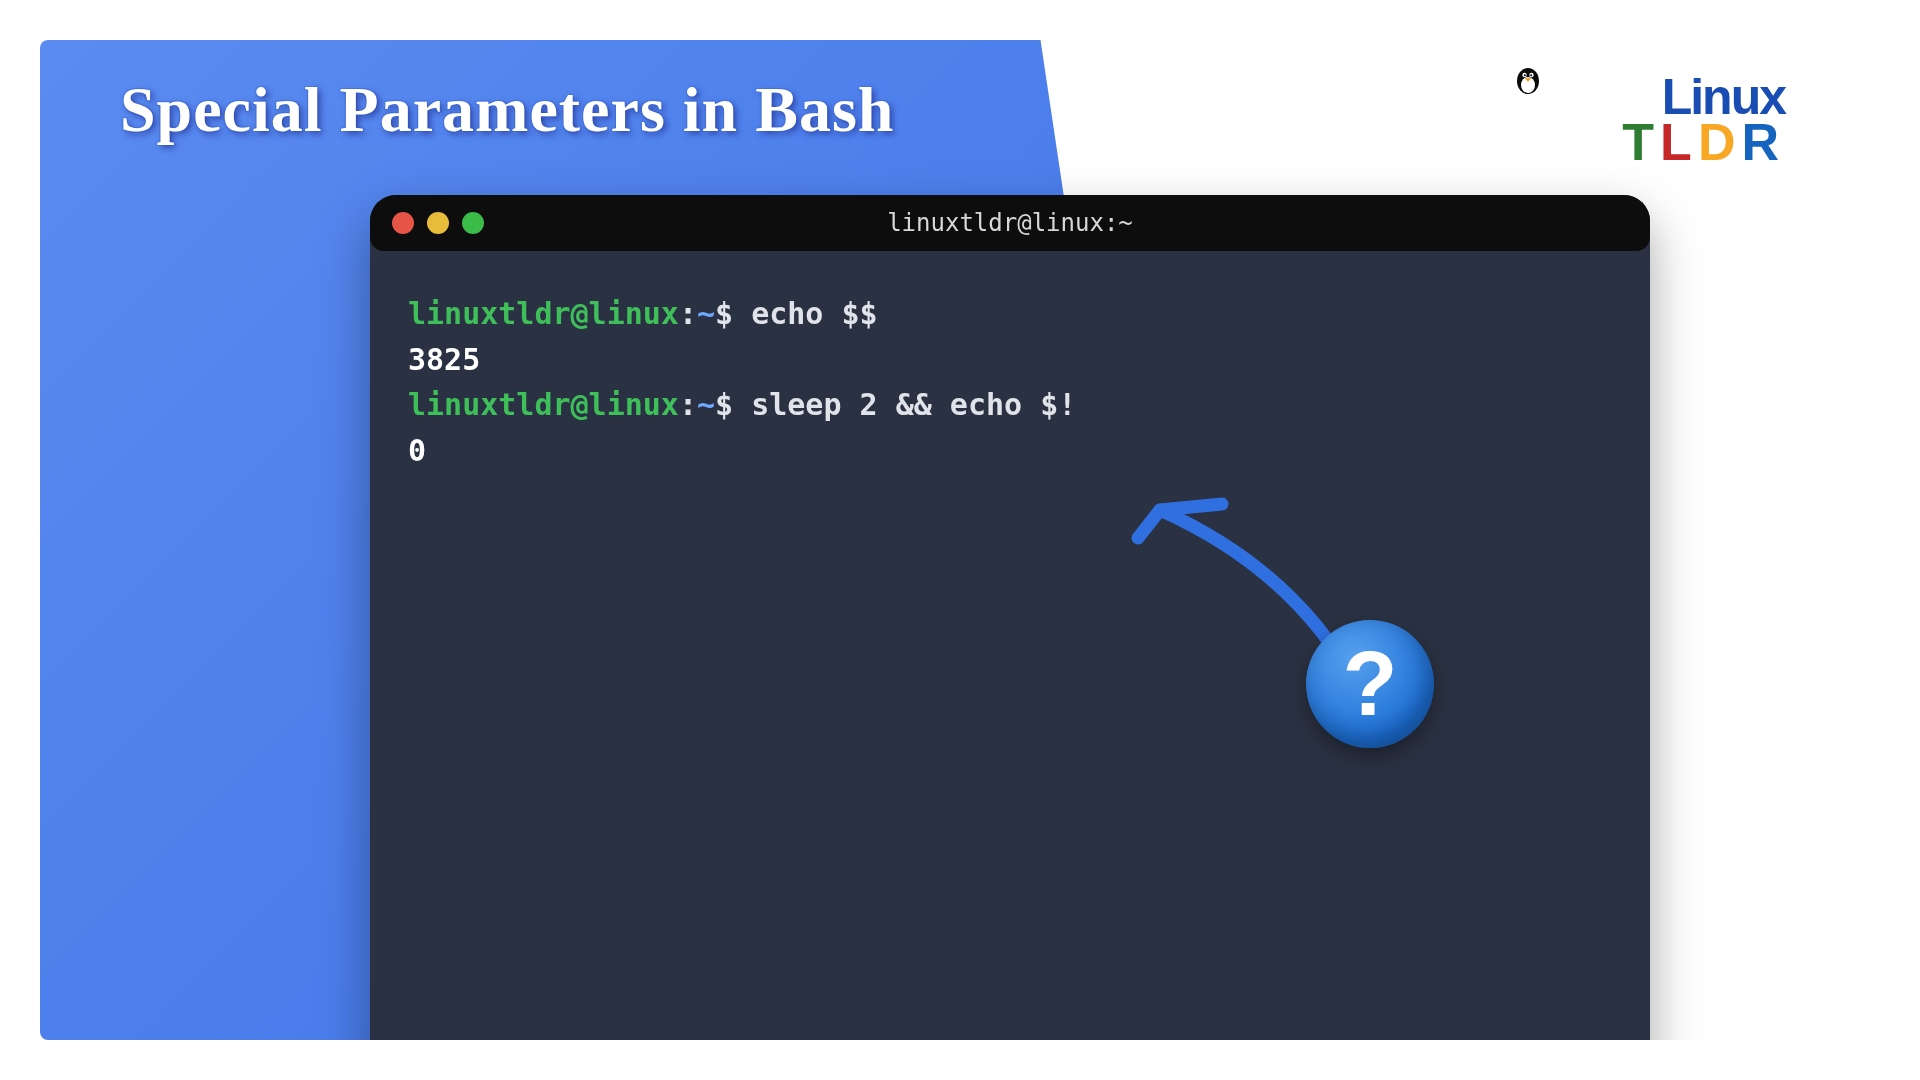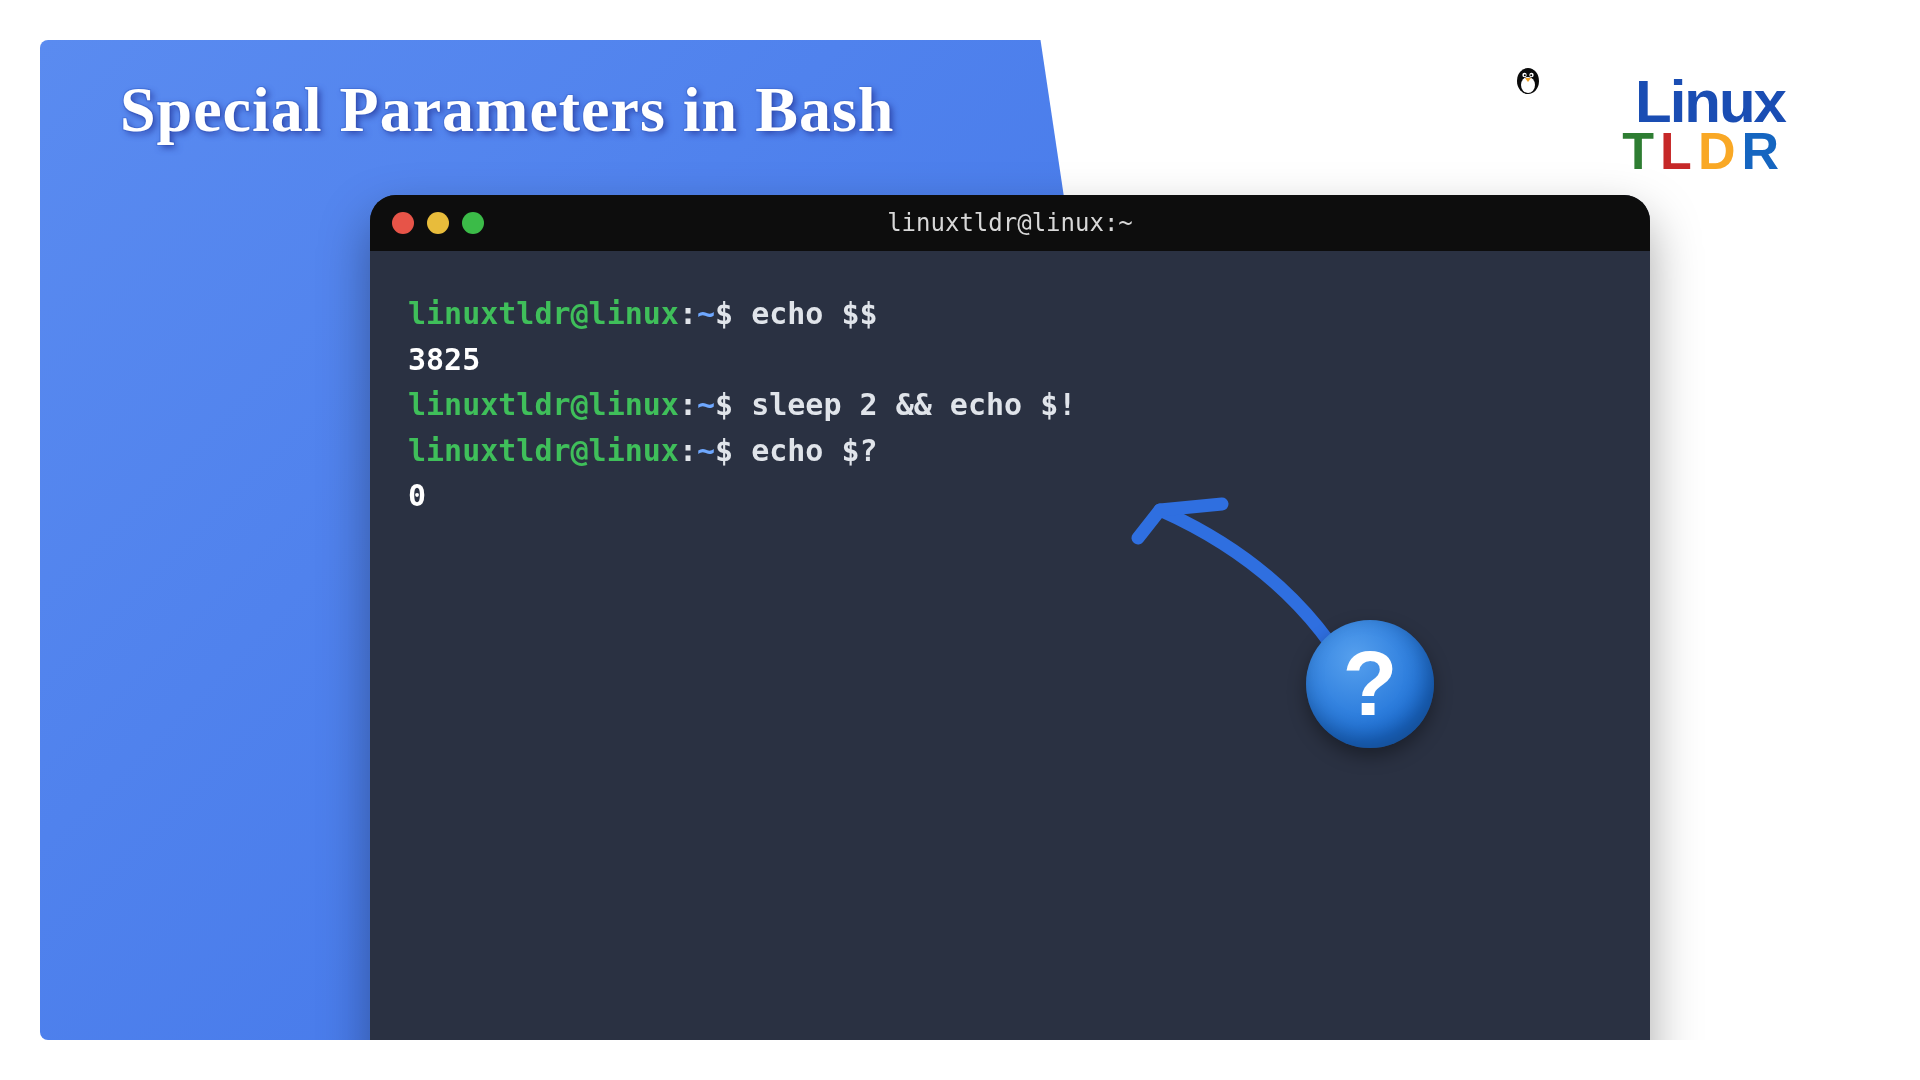--- a/index.html
+++ b/index.html
@@ -41,21 +41,21 @@
       text-shadow: 3px 3px 6px rgba(40,60,160,0.8), -1px -1px 0 #4a7ae0, 1px -1px 0 #4a7ae0, -1px 1px 0 #4a7ae0, 1px 1px 0 #4a7ae0;
       letter-spacing: 1px;
     }
     .logo {
       position: absolute;
       top: 35px;
       right: 95px;
       text-align: right;
     }
     .logo-linux {
-      font-size: 60px;
+      font-size: 50px;
       font-weight: 800;
       color: #1a4db3;
       letter-spacing: -2px;
       line-height: 0.9;
       position: relative;
     }
     .penguin {
       position: absolute;
       top: -12px;
       left: 52px;
@@ -85,20 +85,21 @@
       box-shadow: 0 22px 50px rgba(0,0,0,0.35);
       overflow: hidden;
     }
     .titlebar {
       height: 56px;
       background: #0d0d0d;
       display: flex;
       align-items: center;
       padding: 0 22px;
       position: relative;
+      border-radius: 14px;
     }
     .traffic-lights { display: flex; gap: 13px; }
     .tl { width: 22px; height: 22px; border-radius: 50%; }
     .tl.red { background: #e75448; }
     .tl.yellow { background: #e8bc3b; }
     .tl.green { background: #3bbb48; }
     .titlebar-text {
       position: absolute;
       left: 0; right: 0;
       text-align: center;
@@ -181,21 +182,20 @@
         <div class="tl red"></div>
         <div class="tl yellow"></div>
         <div class="tl green"></div>
       </div>
       <div class="titlebar-text">linuxtldr@linux:~</div>
     </div>
     <div class="term-body">
       <div><span class="prompt-user">linuxtldr@linux</span><span class="prompt-colon">:</span><span class="prompt-path">~</span><span class="prompt-dollar">$</span> <span class="cmd">echo $$</span></div>
       <div class="out">3825</div>
       <div><span class="prompt-user">linuxtldr@linux</span><span class="prompt-colon">:</span><span class="prompt-path">~</span><span class="prompt-dollar">$</span> <span class="cmd">sleep 2 &amp;&amp; echo $!</span></div>
-      <div><span class="prompt-user">linuxtldr@linux</span><span class="prompt-colon">:</span><span class="prompt-path">~</span><span class="prompt-dollar">$</span> <span class="cmd">echo $?</span></div>
       <div class="out">0</div>
     </div>
   </div>
 
   <svg class="arrow-svg" viewBox="0 0 300 320">
     <path d="M 238 208 Q 175 90 40 30" stroke="#2f6fe0" stroke-width="13" fill="none" stroke-linecap="round"></path>
     <path d="M 40 30 L 18 58 M 40 30 L 102 24" stroke="#2f6fe0" stroke-width="13" fill="none" stroke-linecap="round"></path>
   </svg>
 
   <div class="question-badge">

